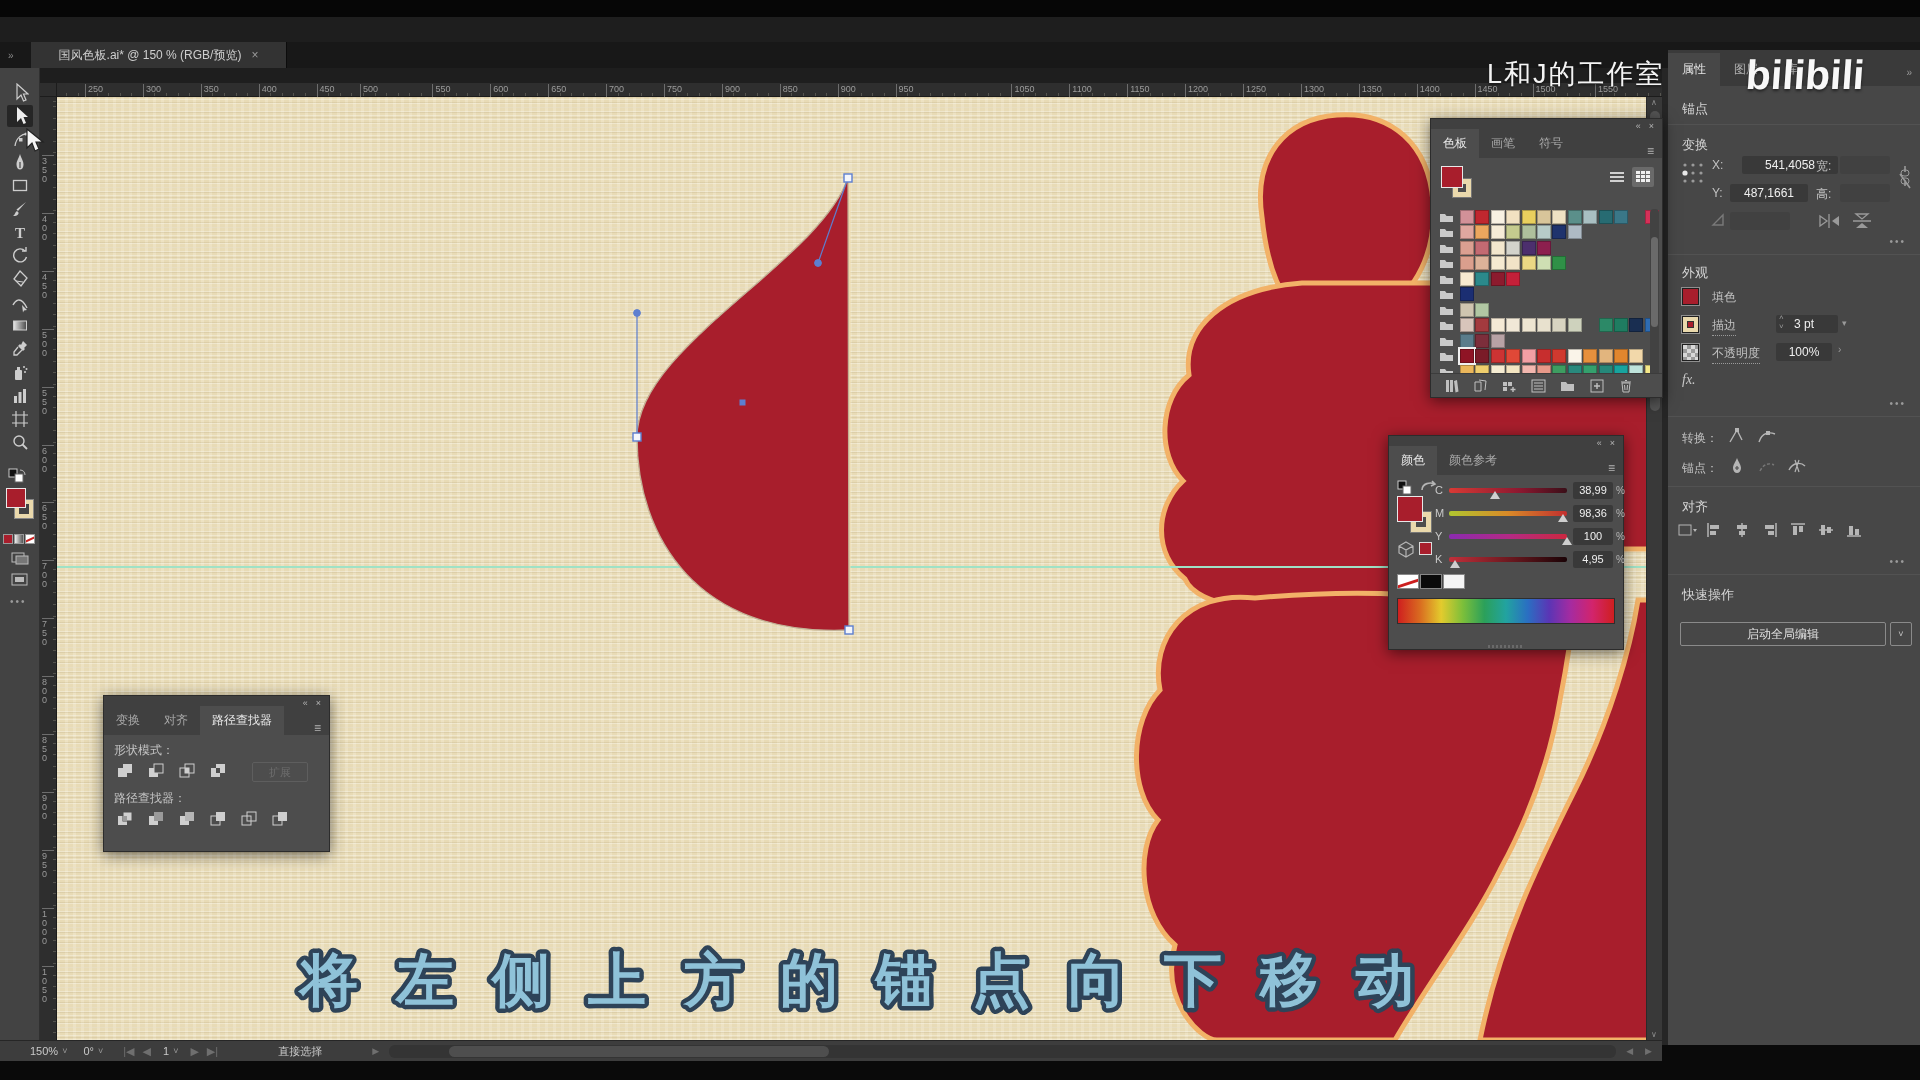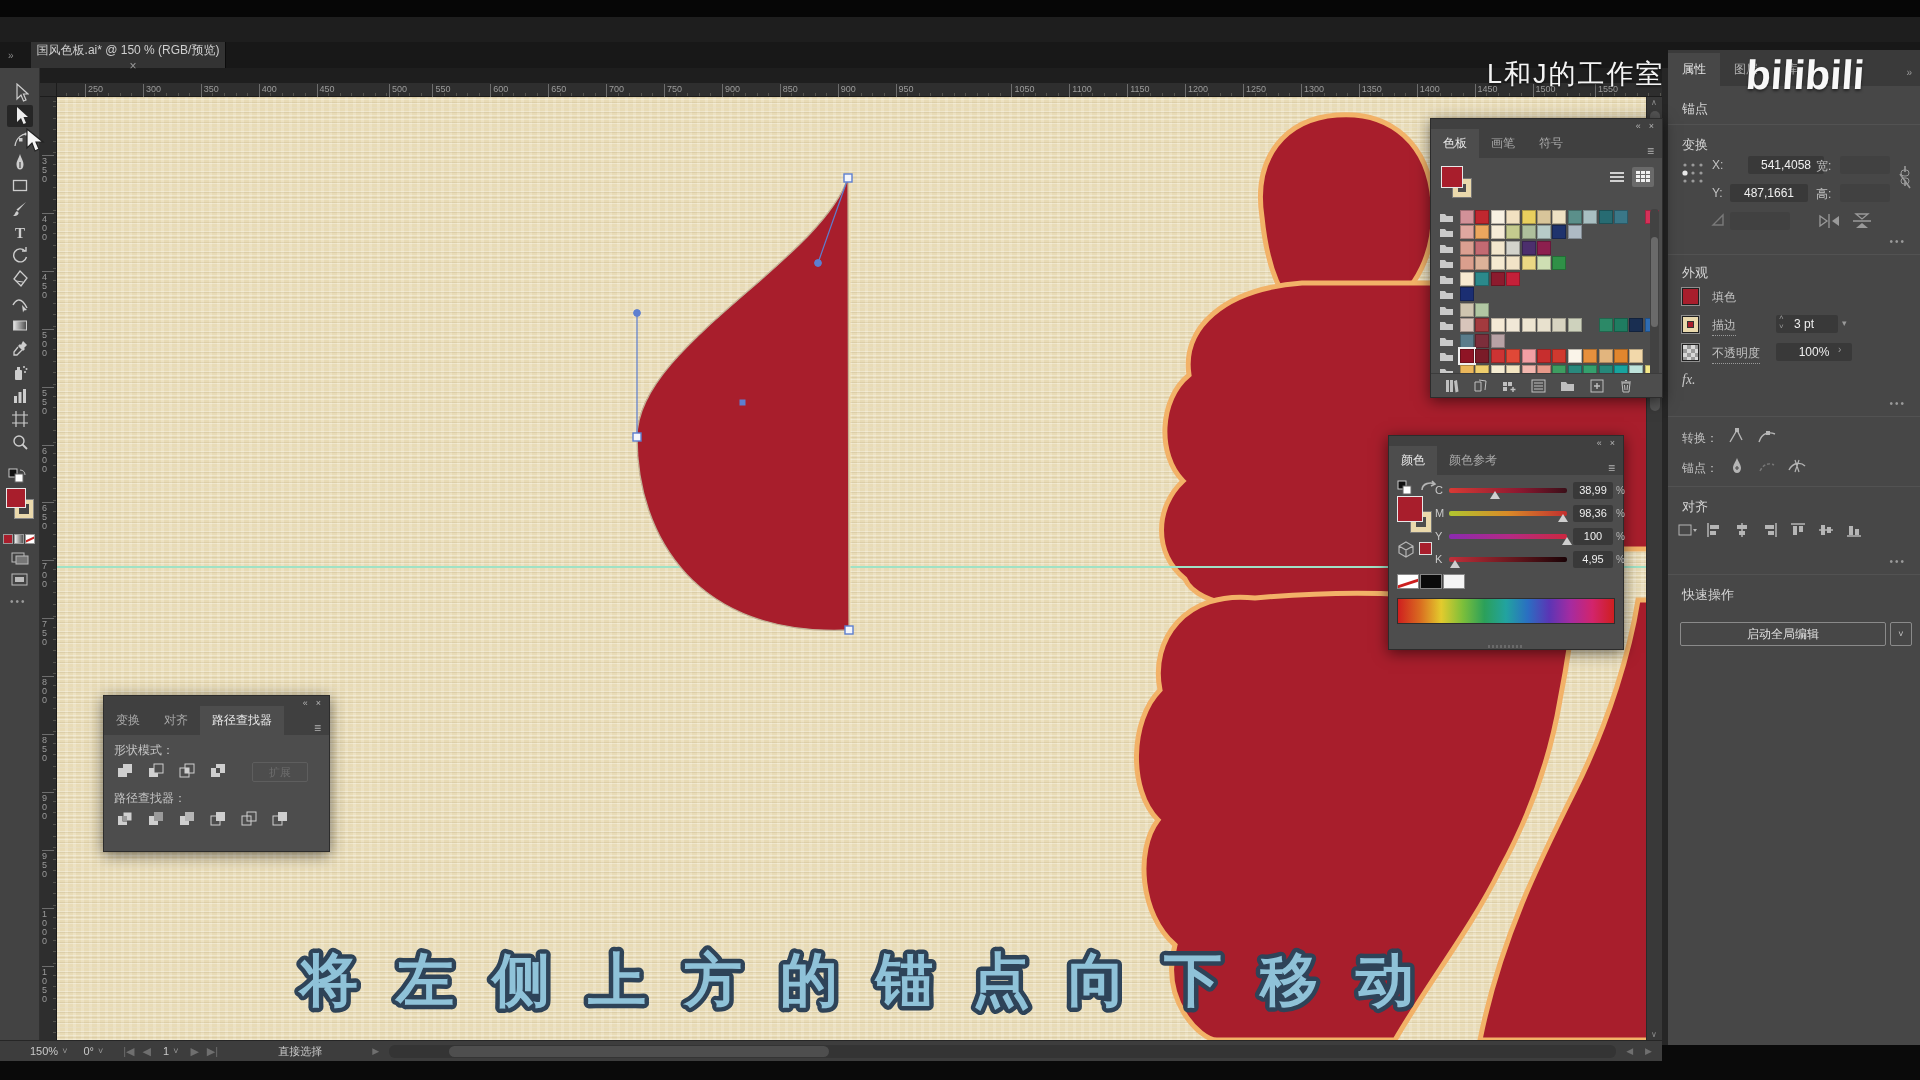--- a/index.html
+++ b/index.html
@@ -10,21 +10,21 @@
 
   
   #titlebar { left:0; top:0; width:1920px; height:17px; background:#060606; }
   #menubar { left:0; top:17px; width:1920px; height:25px; background:#2d2d2d; display:flex; align-items:center; }
   #ai-logo { width:19px; height:19px; margin-left:8px; background:#3c0e12; border:1px solid #7c2a1e; color:#e59043; font-size:11px; font-weight:bold; display:flex; align-items:center; justify-content:center; border-radius:2px; }
   #home-icon { color:#e0e0e0; font-size:15px; margin-left:14px; }
   #menus { display:flex; margin-left:22px; }
   #menus span { color:#d6d6d6; font-size:13px; padding:0 14px; }
   #tabbar { left:0; top:42px; width:1920px; height:26px; background:#181818; display:flex; align-items:center; }
   #tab-overflow { color:#8a8a8a; font-size:10px; margin-left:8px; letter-spacing:-1px; }
-  #doc-tab { margin-left:18px; height:26px; background:#333333; color:#cfcfcf; font-size:12px; display:flex; align-items:center; padding:0 6px; border-right:1px solid #0c0c0c;flex-direction:column; }
+  #doc-tab { margin-left:18px; height:26px; background:#333333; color:#cfcfcf; font-size:12px; display:flex; align-items:center; padding:0 28px; border-right:1px solid #0c0c0c; }
   #doc-tab .close { margin-left:10px; color:#9a9a9a; font-size:12px; }
 
   
   #toolbar { left:0; top:68px; width:40px; height:977px; background:#434343; border-right:1px solid #303030; }
   .tool { position:absolute; left:7px; width:26px; height:22px; display:flex; align-items:center; justify-content:center; }
   .tool.active { background:#262626; border-radius:2px; }
   .tool svg { display:block; }
   #fill-swatch-tb { left:6px; width:20px; height:20px; background:#a81e2c; border:1px solid #e9e9e9; z-index:2; }
   #stroke-swatch-tb { left:15px; width:18px; height:18px; border:4px solid #ead9ac; outline:1px solid #888; z-index:1; }
   .trio { width:10px; height:10px; border:1px solid #9a9a9a; display:inline-block; margin-right:1px; }
@@ -262,21 +262,21 @@
       <div class="abs" style="left:10px;top:528px;color:#9a9a9a;letter-spacing:2px;font-size:10px">•••</div>
     </div>
 
   <div class="abs" id="ruler-corner"></div>
   <div class="abs" id="hruler">
       <div class="hlab" style="left: 28px;">250</div>
       <div class="hlab" style="left: 85.9px;">300</div>
       <div class="hlab" style="left: 143.8px;">350</div>
       <div class="hlab" style="left: 201.7px;">400</div>
       <div class="hlab" style="left: 259.6px;">450</div>
-      <div class="hlab" style="left: 332px;">500</div>
+      <div class="hlab" style="left: 303px;">500</div>
       <div class="hlab" style="left: 375.4px;">550</div>
       <div class="hlab" style="left: 433.3px;">600</div>
       <div class="hlab" style="left: 491.2px;">650</div>
       <div class="hlab" style="left: 549.1px;">700</div>
       <div class="hlab" style="left: 607px;">750</div>
       <div class="hlab" style="left: 664.9px;">900</div>
       <div class="hlab" style="left: 722.8px;">850</div>
       <div class="hlab" style="left: 780.7px;">900</div>
       <div class="hlab" style="left: 838.6px;">950</div>
       <div class="hlab" style="left: 942px; margin-top: 40px;">1000</div>
@@ -383,21 +383,21 @@
           <circle cx="19" cy="3" r="1.6"></circle>
           <circle cx="3" cy="11" r="2.6" fill="#e8e8e8"></circle>
           <circle cx="11" cy="11" r="1.6"></circle>
           <circle cx="19" cy="11" r="1.6"></circle>
           <circle cx="3" cy="19" r="1.6"></circle>
           <circle cx="11" cy="19" r="1.6"></circle>
           <circle cx="19" cy="19" r="1.6"></circle>
         </g>
     </svg>
     <div class="dlabel" style="left:44px;top:108px">X:</div>
-    <div class="dfield" style="left:80px;top:106px;width:76px">541,4058</div>
+    <div class="dfield" style="left:74px;top:106px;width:96px">541,4058</div>
     <div class="dlabel" style="left:148px;top:108px">宽:</div>
     <div class="dfield disabled" style="left:172px;top:106px;width:50px"></div>
     <div class="dlabel" style="left:44px;top:136px">Y:</div>
     <div class="dfield" style="left:62px;top:134px;width:78px">487,1661</div>
     <div class="dlabel" style="left:148px;top:136px">高:</div>
     <div class="dfield disabled" style="left:172px;top:134px;width:50px"></div>
     <svg class="abs" style="left:228px;top:112px" width="18" height="30">
       <path d="M9 4 L9 10 M9 18 L9 24 M4 12 L14 26" stroke="#9a9a9a" stroke-width="1.6" fill="none"></path>
       <rect x="5" y="8" width="8" height="6" rx="3" stroke="#9a9a9a" fill="none"></rect>
         <rect x="5" y="16" width="8" height="6" rx="3" stroke="#9a9a9a" fill="none"></rect>
@@ -422,21 +422,21 @@
     <div class="dlabel" style="left:44px;top:239px">填色</div>
     <div class="swatchbox" style="left:14px;top:266px;background:#ead9ac">
         <div style="position:absolute;left:4px;top:4px;width:7px;height:7px;background:#a81e2c;border:1px solid #333"></div>
       </div>
     <div class="dlabel underdot" style="left:44px;top:267px">描边</div>
     <div class="dfield" style="left:108px;top:265px;width:62px;text-align:left;padding-left:18px">3 pt</div>
     <span class="abs" style="left:111px;top:263px;color:#9a9a9a;font-size:8px">˄<br>˅</span>
     <span class="abs" style="left:174px;top:268px;color:#9a9a9a;font-size:9px">▾</span>
     <div class="swatchbox checker" style="left:14px;top:294px"></div>
     <div class="dlabel underdot" style="left:44px;top:295px">不透明度</div>
-    <div class="dfield" style="left:108px;top:293px;width:76px">100%</div>
+    <div class="dfield" style="left:108px;top:293px;width:56px">100%</div>
     <span class="abs" style="left:170px;top:294px;color:#9a9a9a;font-size:10px">›</span>
     <div class="abs" style="left:14px;top:322px;color:#c9c9c9;font-family:'Liberation Serif',serif;font-style:italic;font-size:14px">fx.</div>
     <div class="dmore" style="top:348px">•••</div>
     <div class="dsep" style="top:366px"></div>
 
     <div class="dlabel" style="left:14px;top:380px">转换：</div>
     <svg class="abs" style="left:58px;top:376px" width="22" height="20">
         <path d="M4 16 L11 4 M11 4 L16 14" stroke="#b5b5b5" fill="none" stroke-width="1.4"></path>
         <rect x="9" y="2" width="4" height="4" fill="#b5b5b5"></rect>
       </svg>

